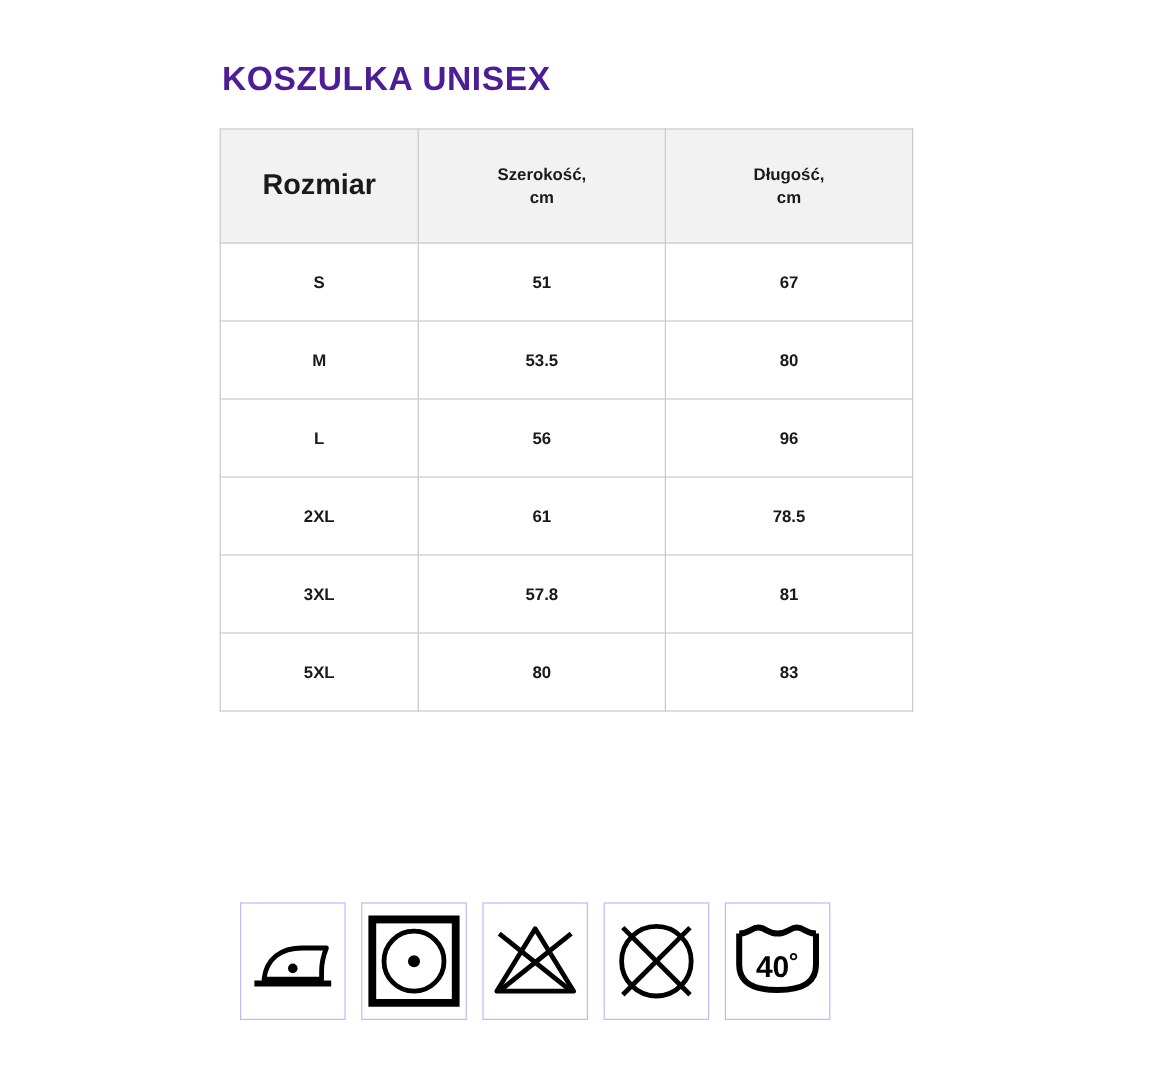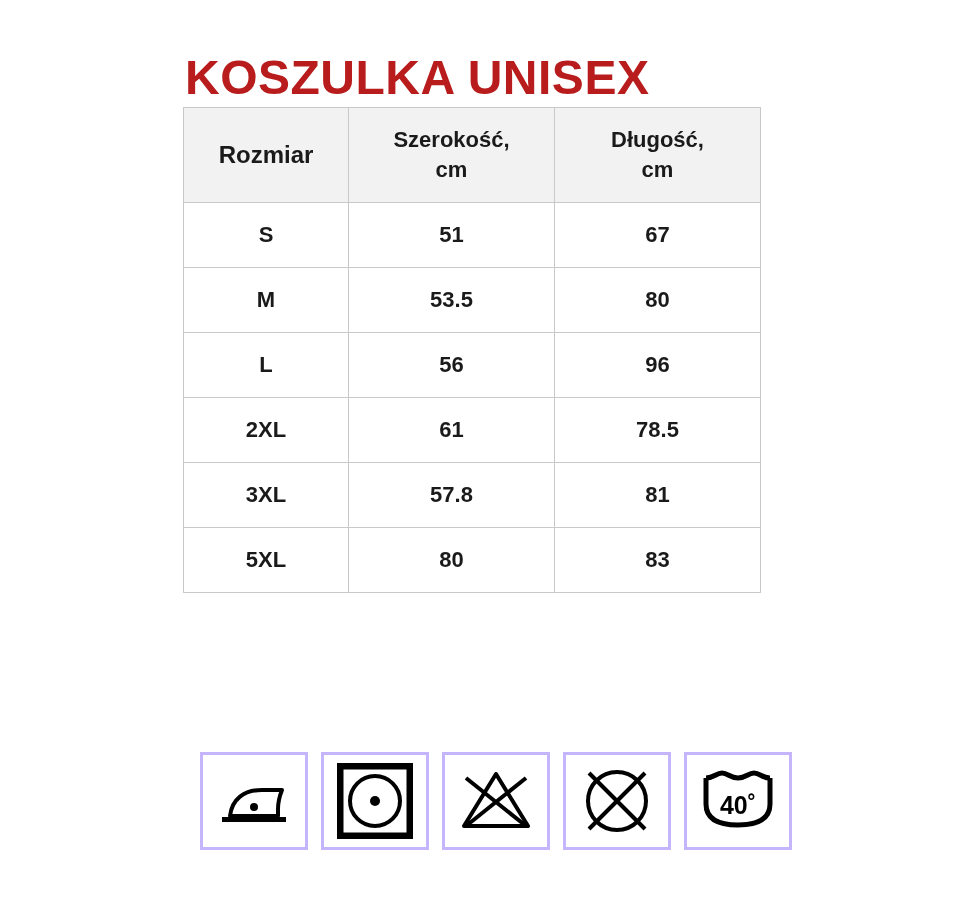--- a/index.html
+++ b/index.html
@@ -17,43 +17,43 @@
   .page {
     position: relative;
     width: 960px;
     height: 899px;
     box-sizing: border-box;
   }
   .title {
     position: absolute;
     left: 185px;
     top: 50px;
-    font-size: 48px;
+    font-size: 28px;
     font-weight: bold;
     letter-spacing: 0.5px;
-    color: #b91c1c;
+    color: #4c1d95;
     white-space: nowrap;
   }
   .size-table {
     position: absolute;
     left: 183px;
     top: 107px;
     width: 577px;
     border-collapse: collapse;
     table-layout: fixed;
   }
   .size-table col.c-size { width: 165px; }
   .size-table col.c-width { width: 206px; }
   .size-table col.c-length { width: 206px; }
   .size-table th,
   .size-table td {
     border: 1px solid #c9c9c9;
     text-align: center;
     vertical-align: middle;
-    font-size: 22px;
+    font-size: 14px;
     color: #1a1a1a;
   }
   .size-table thead th {
     background: #f2f2f2;
     font-weight: bold;
     height: 94px;
     line-height: 1.35;
     padding: 0 8px;
   }
   .size-table thead th.hdr-size {
@@ -69,23 +69,23 @@
   }
   .care-row {
     position: absolute;
     left: 200px;
     top: 752px;
     display: flex;
     gap: 13px;
     align-items: flex-start;
   }
   .care-icon {
-    width: 108px;
+    width: 88px;
     height: 98px;
-    border: 3px solid #c4b5fd;
+    border: 1px solid #c4b5fd;
     box-sizing: border-box;
     background: #ffffff;
     display: flex;
     align-items: center;
     justify-content: center;
   }
   .care-icon svg {
     display: block;
   }
 </style>

